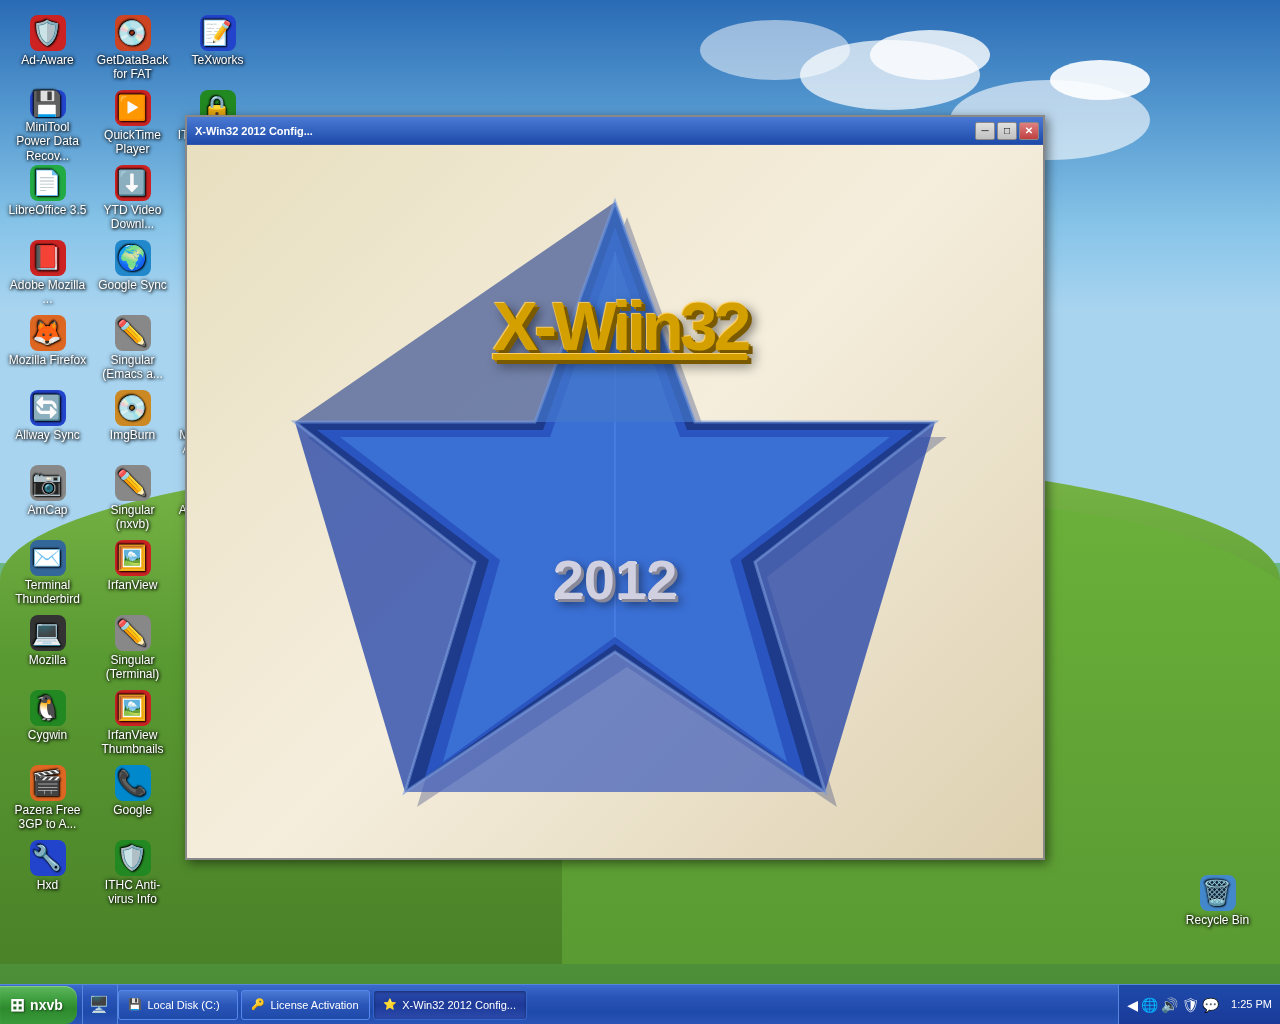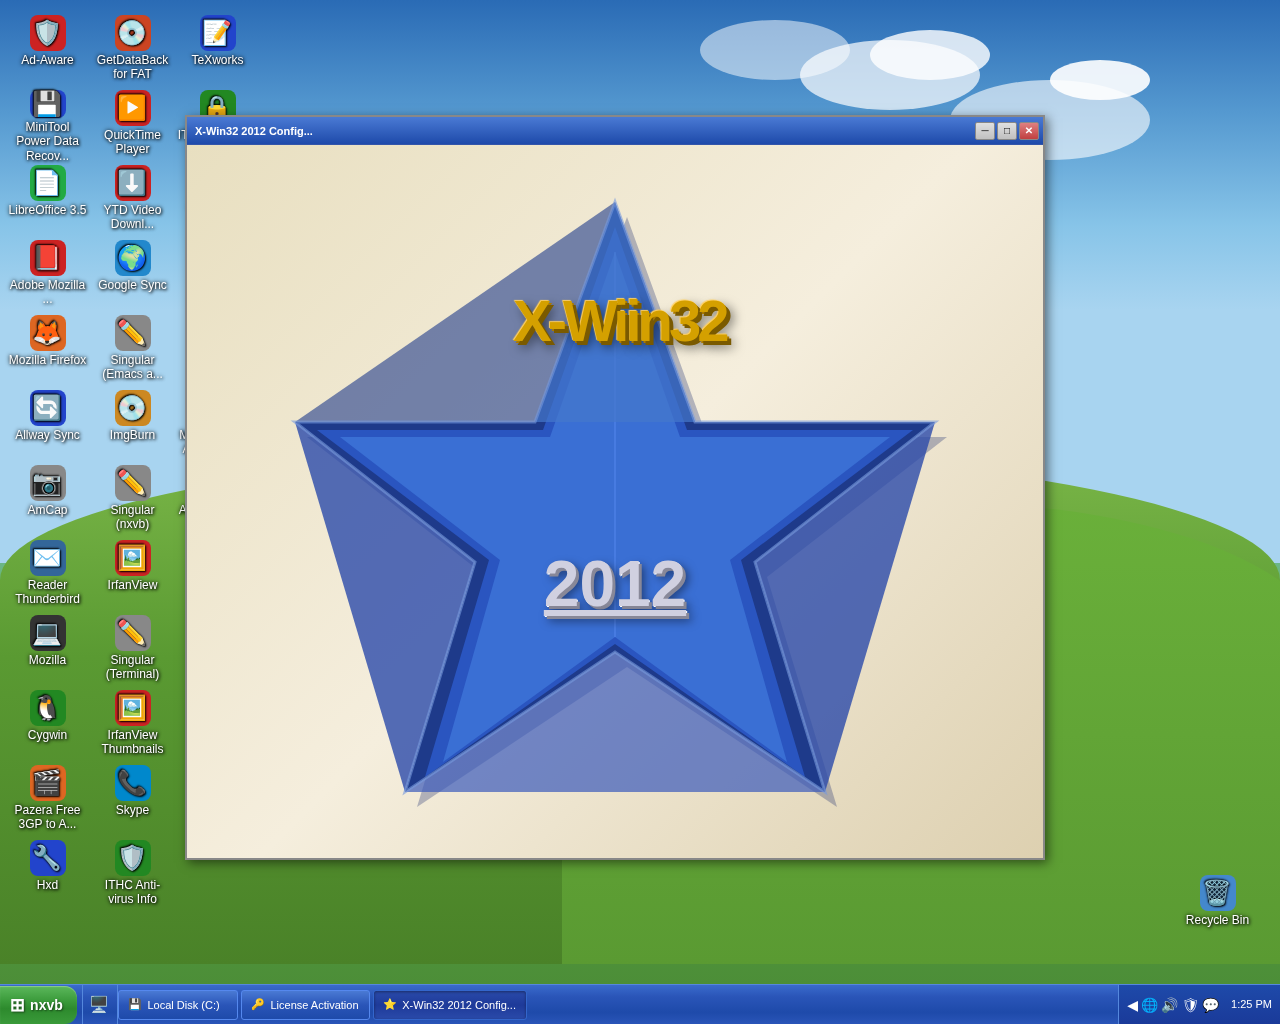--- a/index.html
+++ b/index.html
@@ -354,21 +354,21 @@
       <span class="icon-label">Allway Sync</span>
     </div>
 
     <div class="desktop-icon">
       <div class="icon-img ic-gray icon-round">📷</div>
       <span class="icon-label">AmCap</span>
     </div>
 
     <div class="desktop-icon">
       <div class="icon-img icon-round" style="background:#336699;">✉️</div>
-      <span class="icon-label">Reader Thunderbird</span>
+      <span class="icon-label">Terminal Thunderbird</span>
     </div>
 
     <div class="desktop-icon">
       <div class="icon-img icon-round" style="background:#333;">💻</div>
       <span class="icon-label">Mozilla</span>
     </div>
 
     <div class="desktop-icon">
       <div class="icon-img ic-green icon-round">🐧</div>
       <span class="icon-label">Cygwin</span>
@@ -429,21 +429,21 @@
       <span class="icon-label">Singular (Terminal)</span>
     </div>
 
     <div class="desktop-icon">
       <div class="icon-img ic-red icon-round">🖼️</div>
       <span class="icon-label">IrfanView Thumbnails</span>
     </div>
 
     <div class="desktop-icon">
       <div class="icon-img icon-round" style="background:#0088cc;">📞</div>
-      <span class="icon-label">Skype</span>
+      <span class="icon-label">Google</span>
     </div>
 
     <div class="desktop-icon">
       <div class="icon-img ic-green icon-round">🛡️</div>
       <span class="icon-label">ITHC Anti-virus Info</span>
     </div>
 
     <div class="desktop-icon">
       <div class="icon-img ic-blue icon-round">📝</div>
       <span class="icon-label">TeXworks</span>
@@ -512,31 +512,31 @@
           <polygon points="340,30 260,250 420,250" fill="#4477cc" opacity="0.7"></polygon>
           <polygon points="660,250 480,390 550,620" fill="#2a4aaa" opacity="0.8"></polygon>
           <polygon points="550,620 340,480 130,620" fill="#3a5abb" opacity="0.7"></polygon>
           <polygon points="130,620 200,390 20,250" fill="#2a4aaa" opacity="0.8"></polygon>
           <polygon points="20,250 260,250 340,30" fill="#1e3a8a" opacity="0.6"></polygon>
 
           <polygon points="340,30 420,250 660,250 480,390 550,620 340,480 130,620 200,390 20,250 260,250" fill="none" stroke="#7799dd" stroke-width="3" opacity="0.6"></polygon>
         </svg>
 
         <div style="position:absolute;top:120px;left:50%;transform:translateX(-48%);z-index:10;text-align:center;">
-          <div style="font-size:58px;font-weight:900;font-family:Arial Black,Impact,sans-serif;
+          <div style="font-size:68px;font-weight:900;font-family:Arial Black,Impact,sans-serif;
                       color:#d4a000;
                       text-shadow: 4px 4px 0 #7a5a00, 2px 2px 0 #aa7a00, -1px -1px 1px #ffd060, 6px 6px 12px rgba(0,0,0,0.6);
-                      letter-spacing:-4px;white-space:nowrap;line-height:1;">X-Wiin32</div>
+                      letter-spacing:-4px;white-space:nowrap;line-height:1;text-decoration:underline;">X-Wiin32</div>
         </div>
 
         <div style="position:absolute;top:380px;left:50%;transform:translateX(-50%);z-index:10;text-align:center;">
-          <div style="font-size:64px;font-weight:900;font-family:Arial Black,Impact,sans-serif;
+          <div style="font-size:56px;font-weight:900;font-family:Arial Black,Impact,sans-serif;
                       color:#d0d0e0;
                       text-shadow: 3px 3px 0 #888898, 1px 1px 0 #ffffff, 5px 5px 10px rgba(0,0,0,0.5);
-                      white-space:nowrap;line-height:1;text-decoration:underline;">2012</div>
+                      white-space:nowrap;line-height:1;">2012</div>
         </div>
       </div>
     </div>
   </div>
 
   <div id="taskbar">
 
     <button id="start-button">
       <span class="start-orb">⊞</span>
       <span>nxvb</span>

